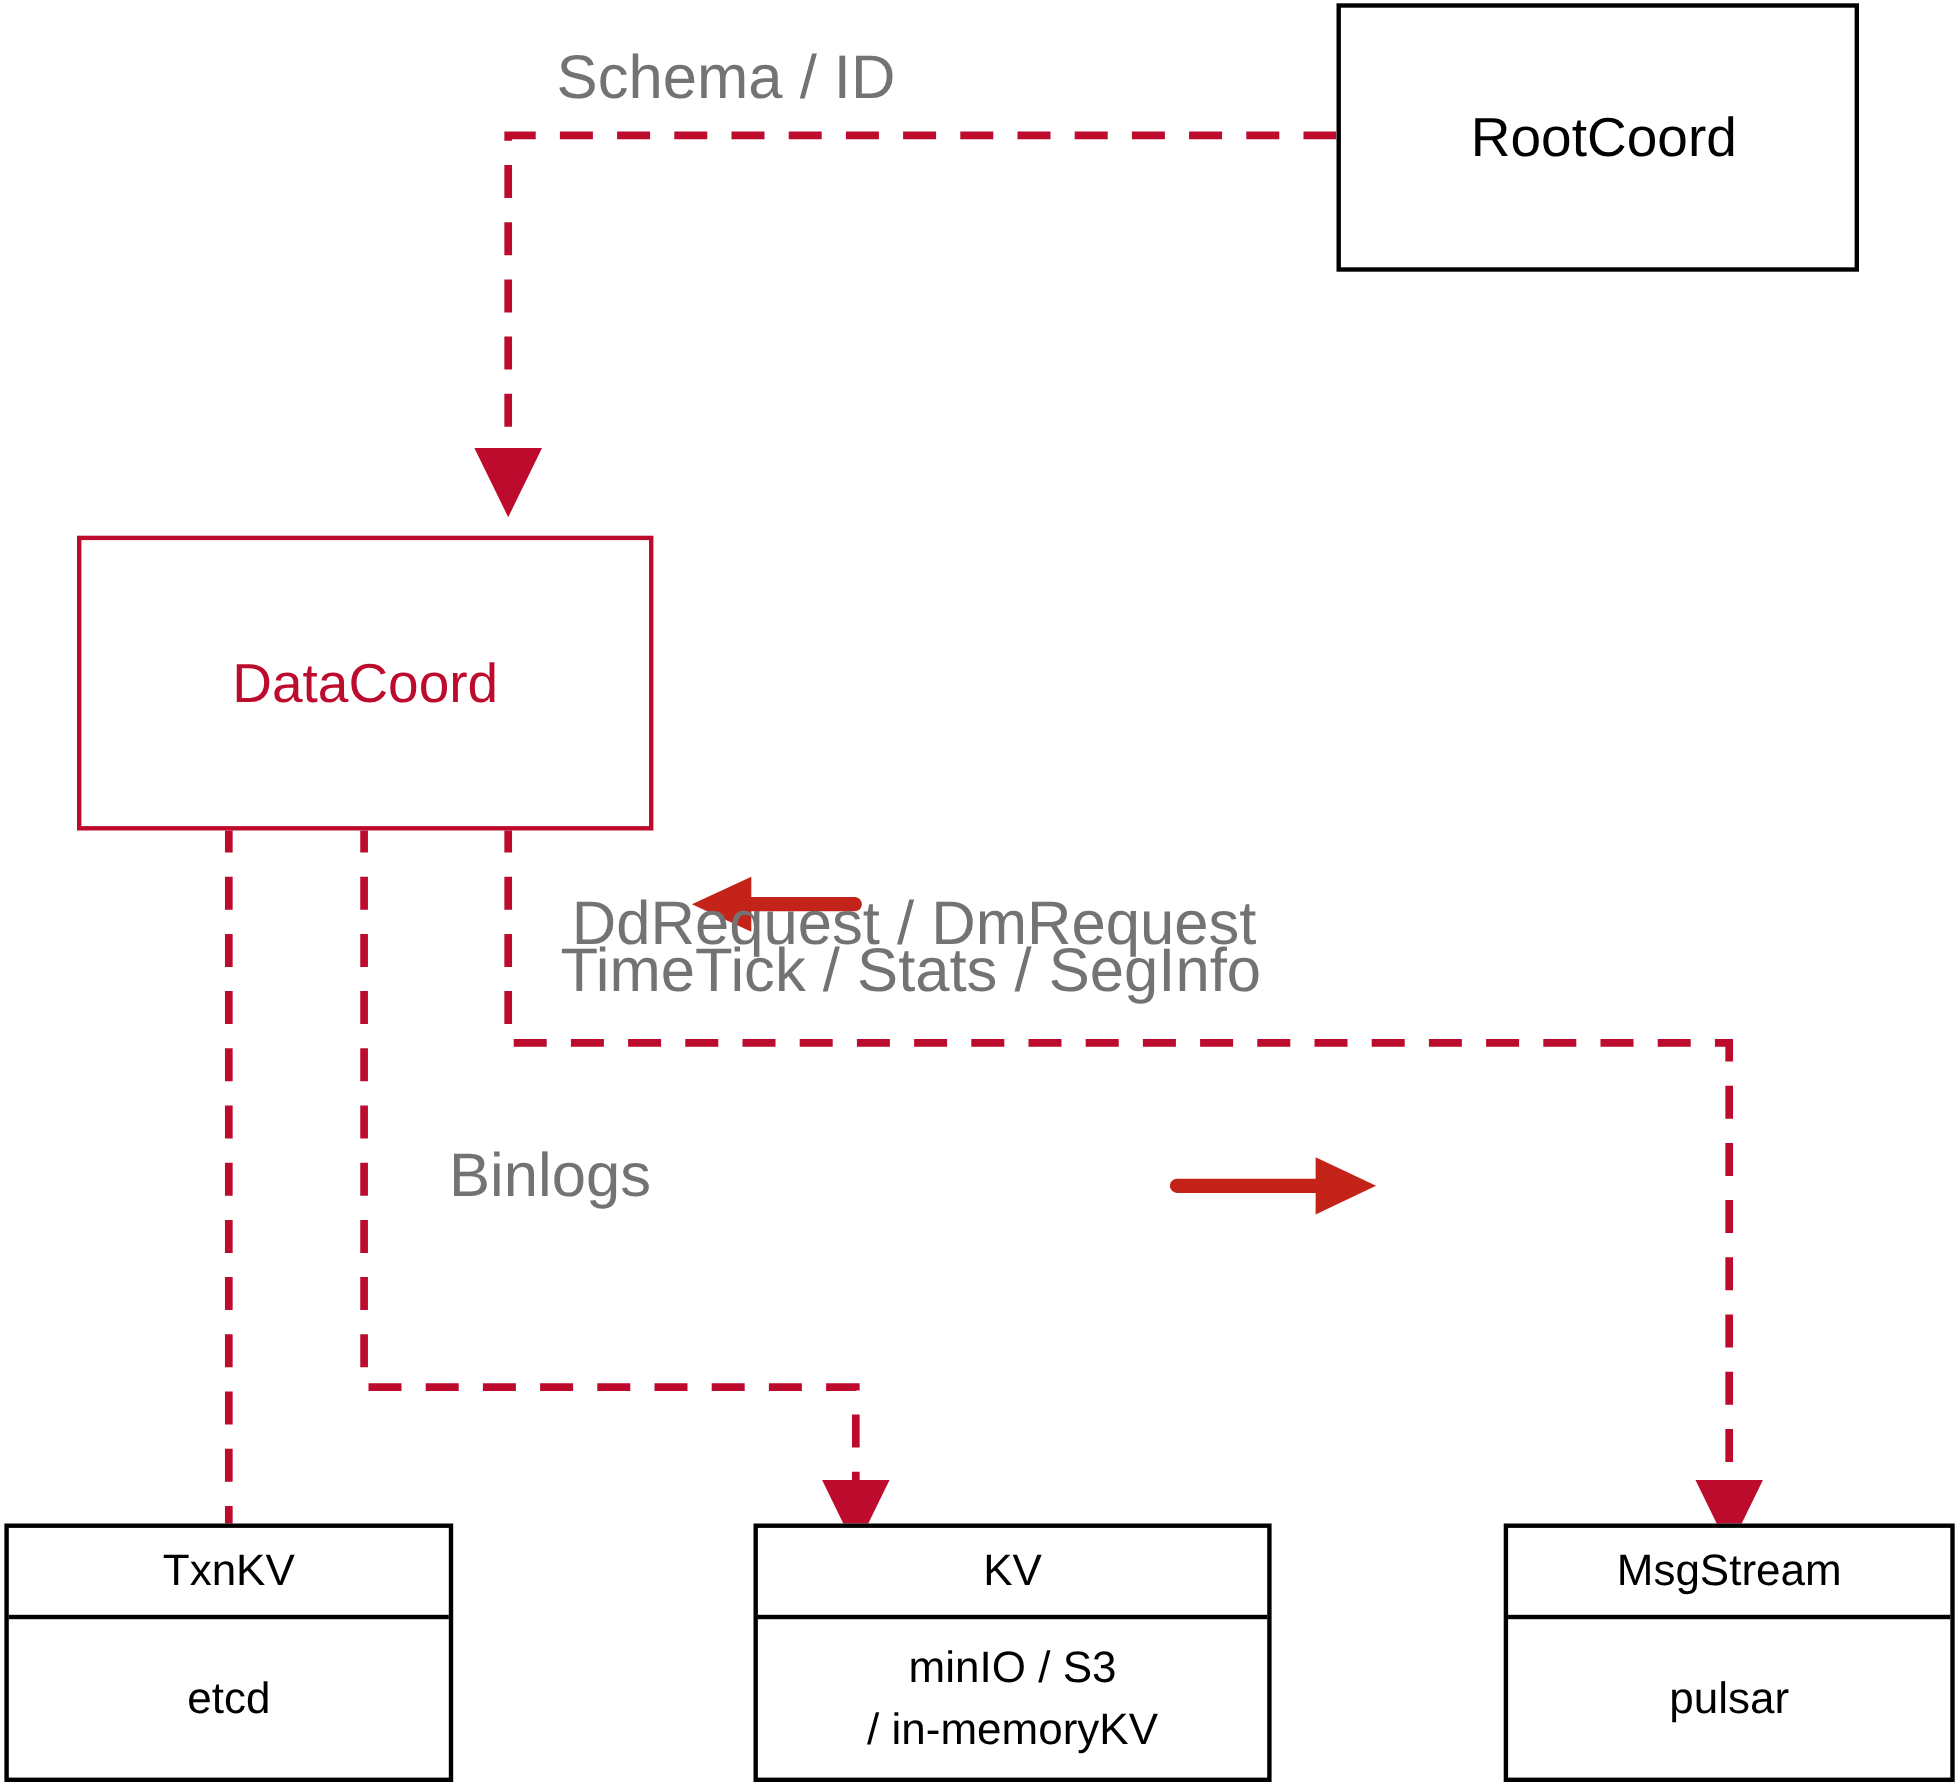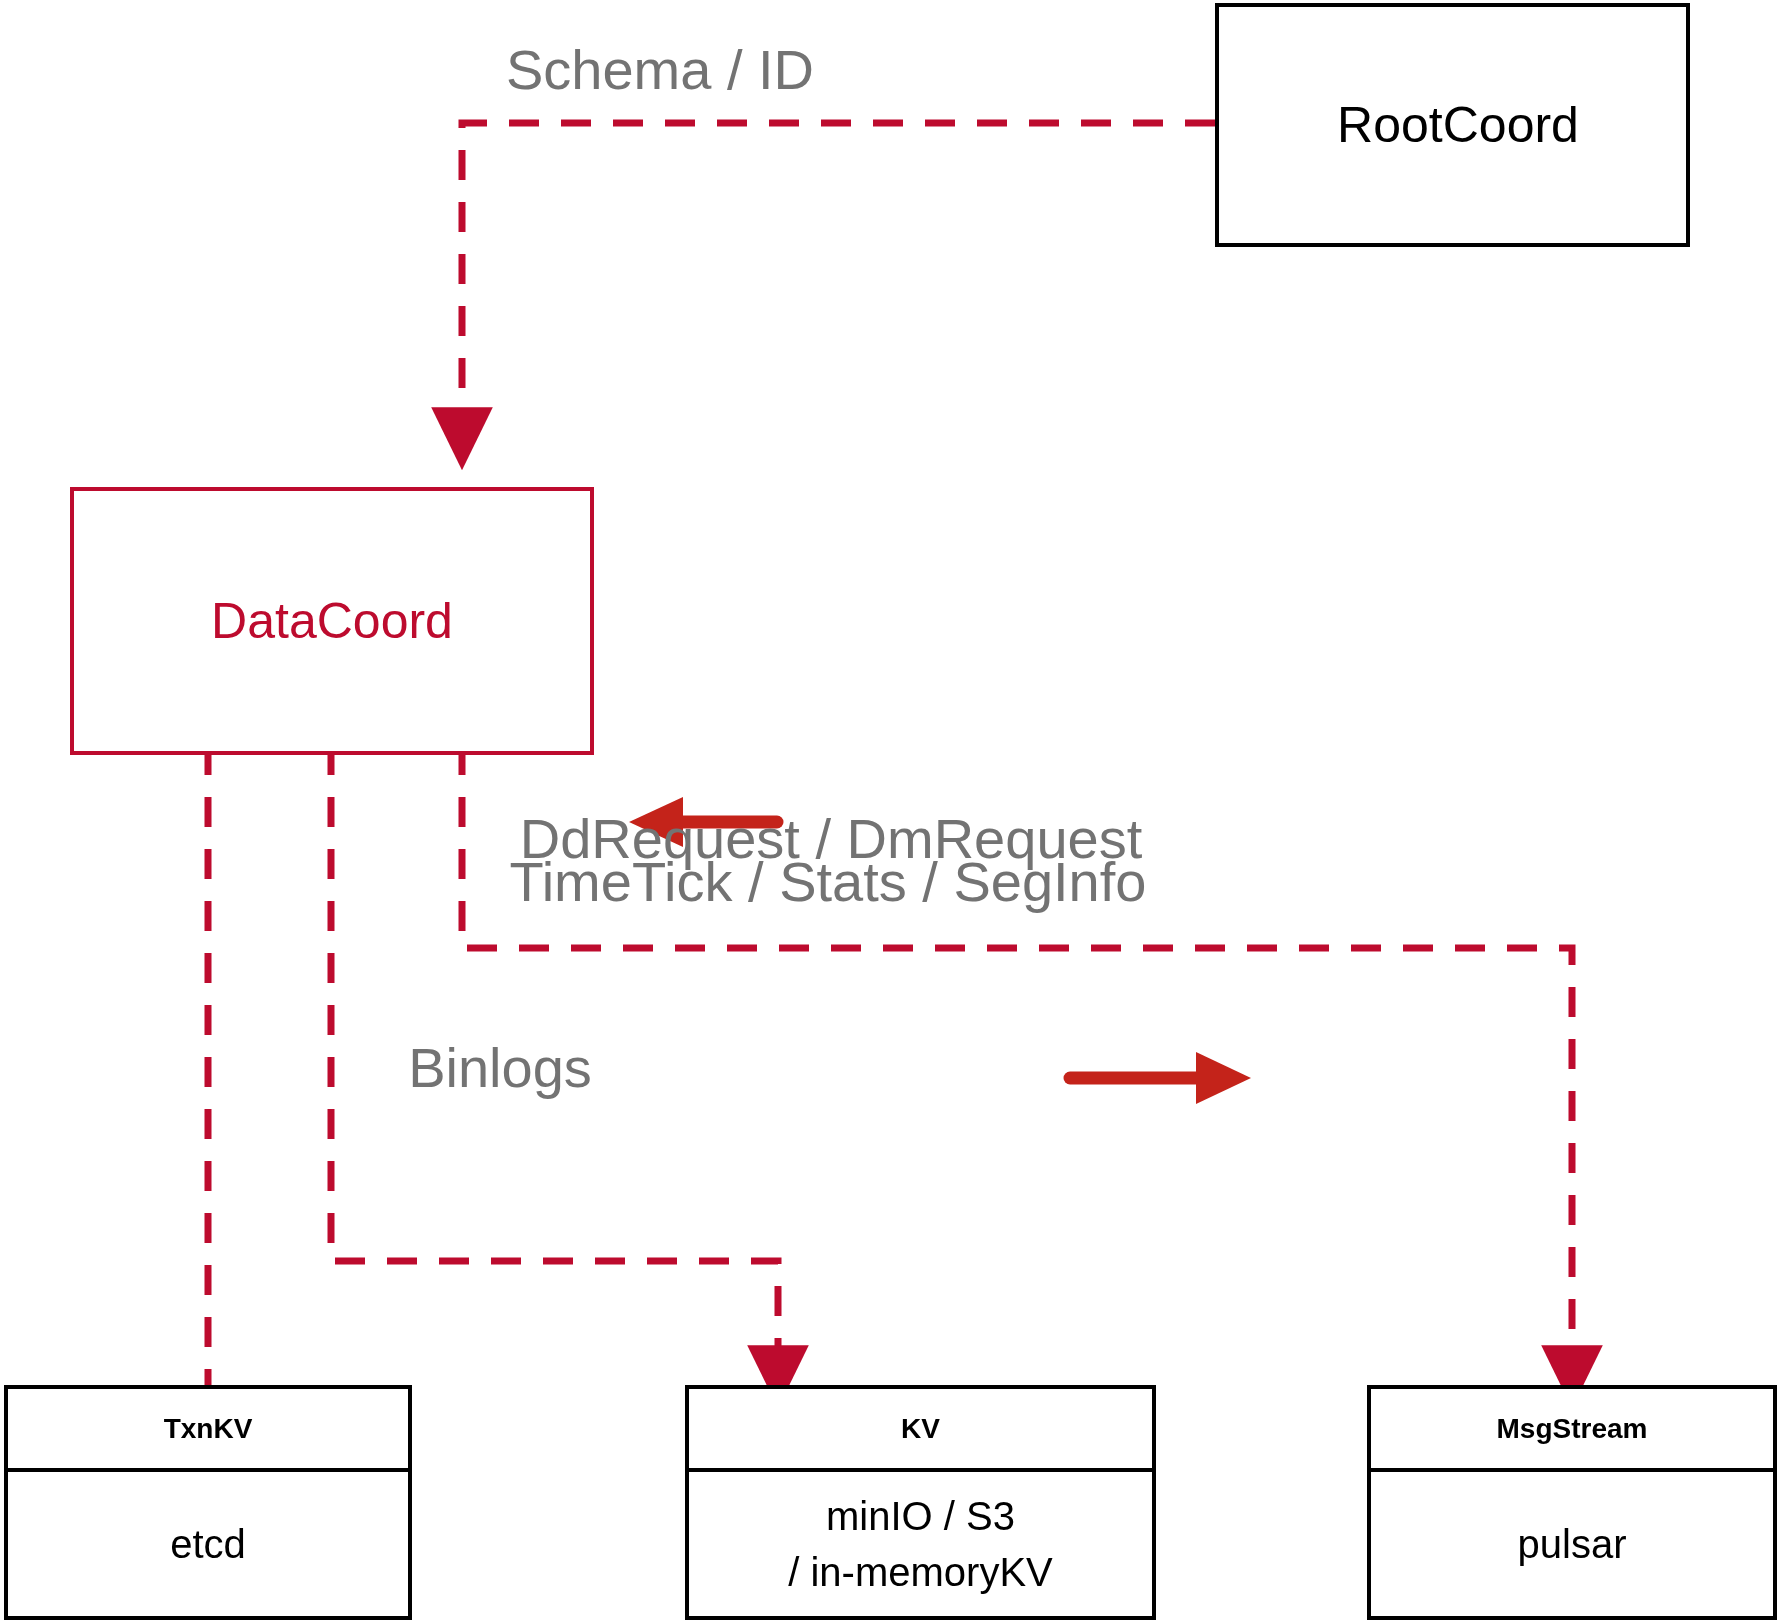--- a/index.html
+++ b/index.html
@@ -56,22 +56,22 @@
     color: #bd0b2e;
   }
   .split-head {
     height: 79px;
     border-bottom: 4px solid #000000;
     display: flex;
     align-items: center;
     justify-content: center;
   }
   .split-head-label {
-    font-size: 28px;
-    font-weight: bold;
+    font-size: 40px;
+    font-weight: normal;
     color: #000000;
     white-space: nowrap;
   }
   .split-body {
     flex: 1;
     display: flex;
     flex-direction: column;
     align-items: center;
     justify-content: center;
     gap: 6px;

